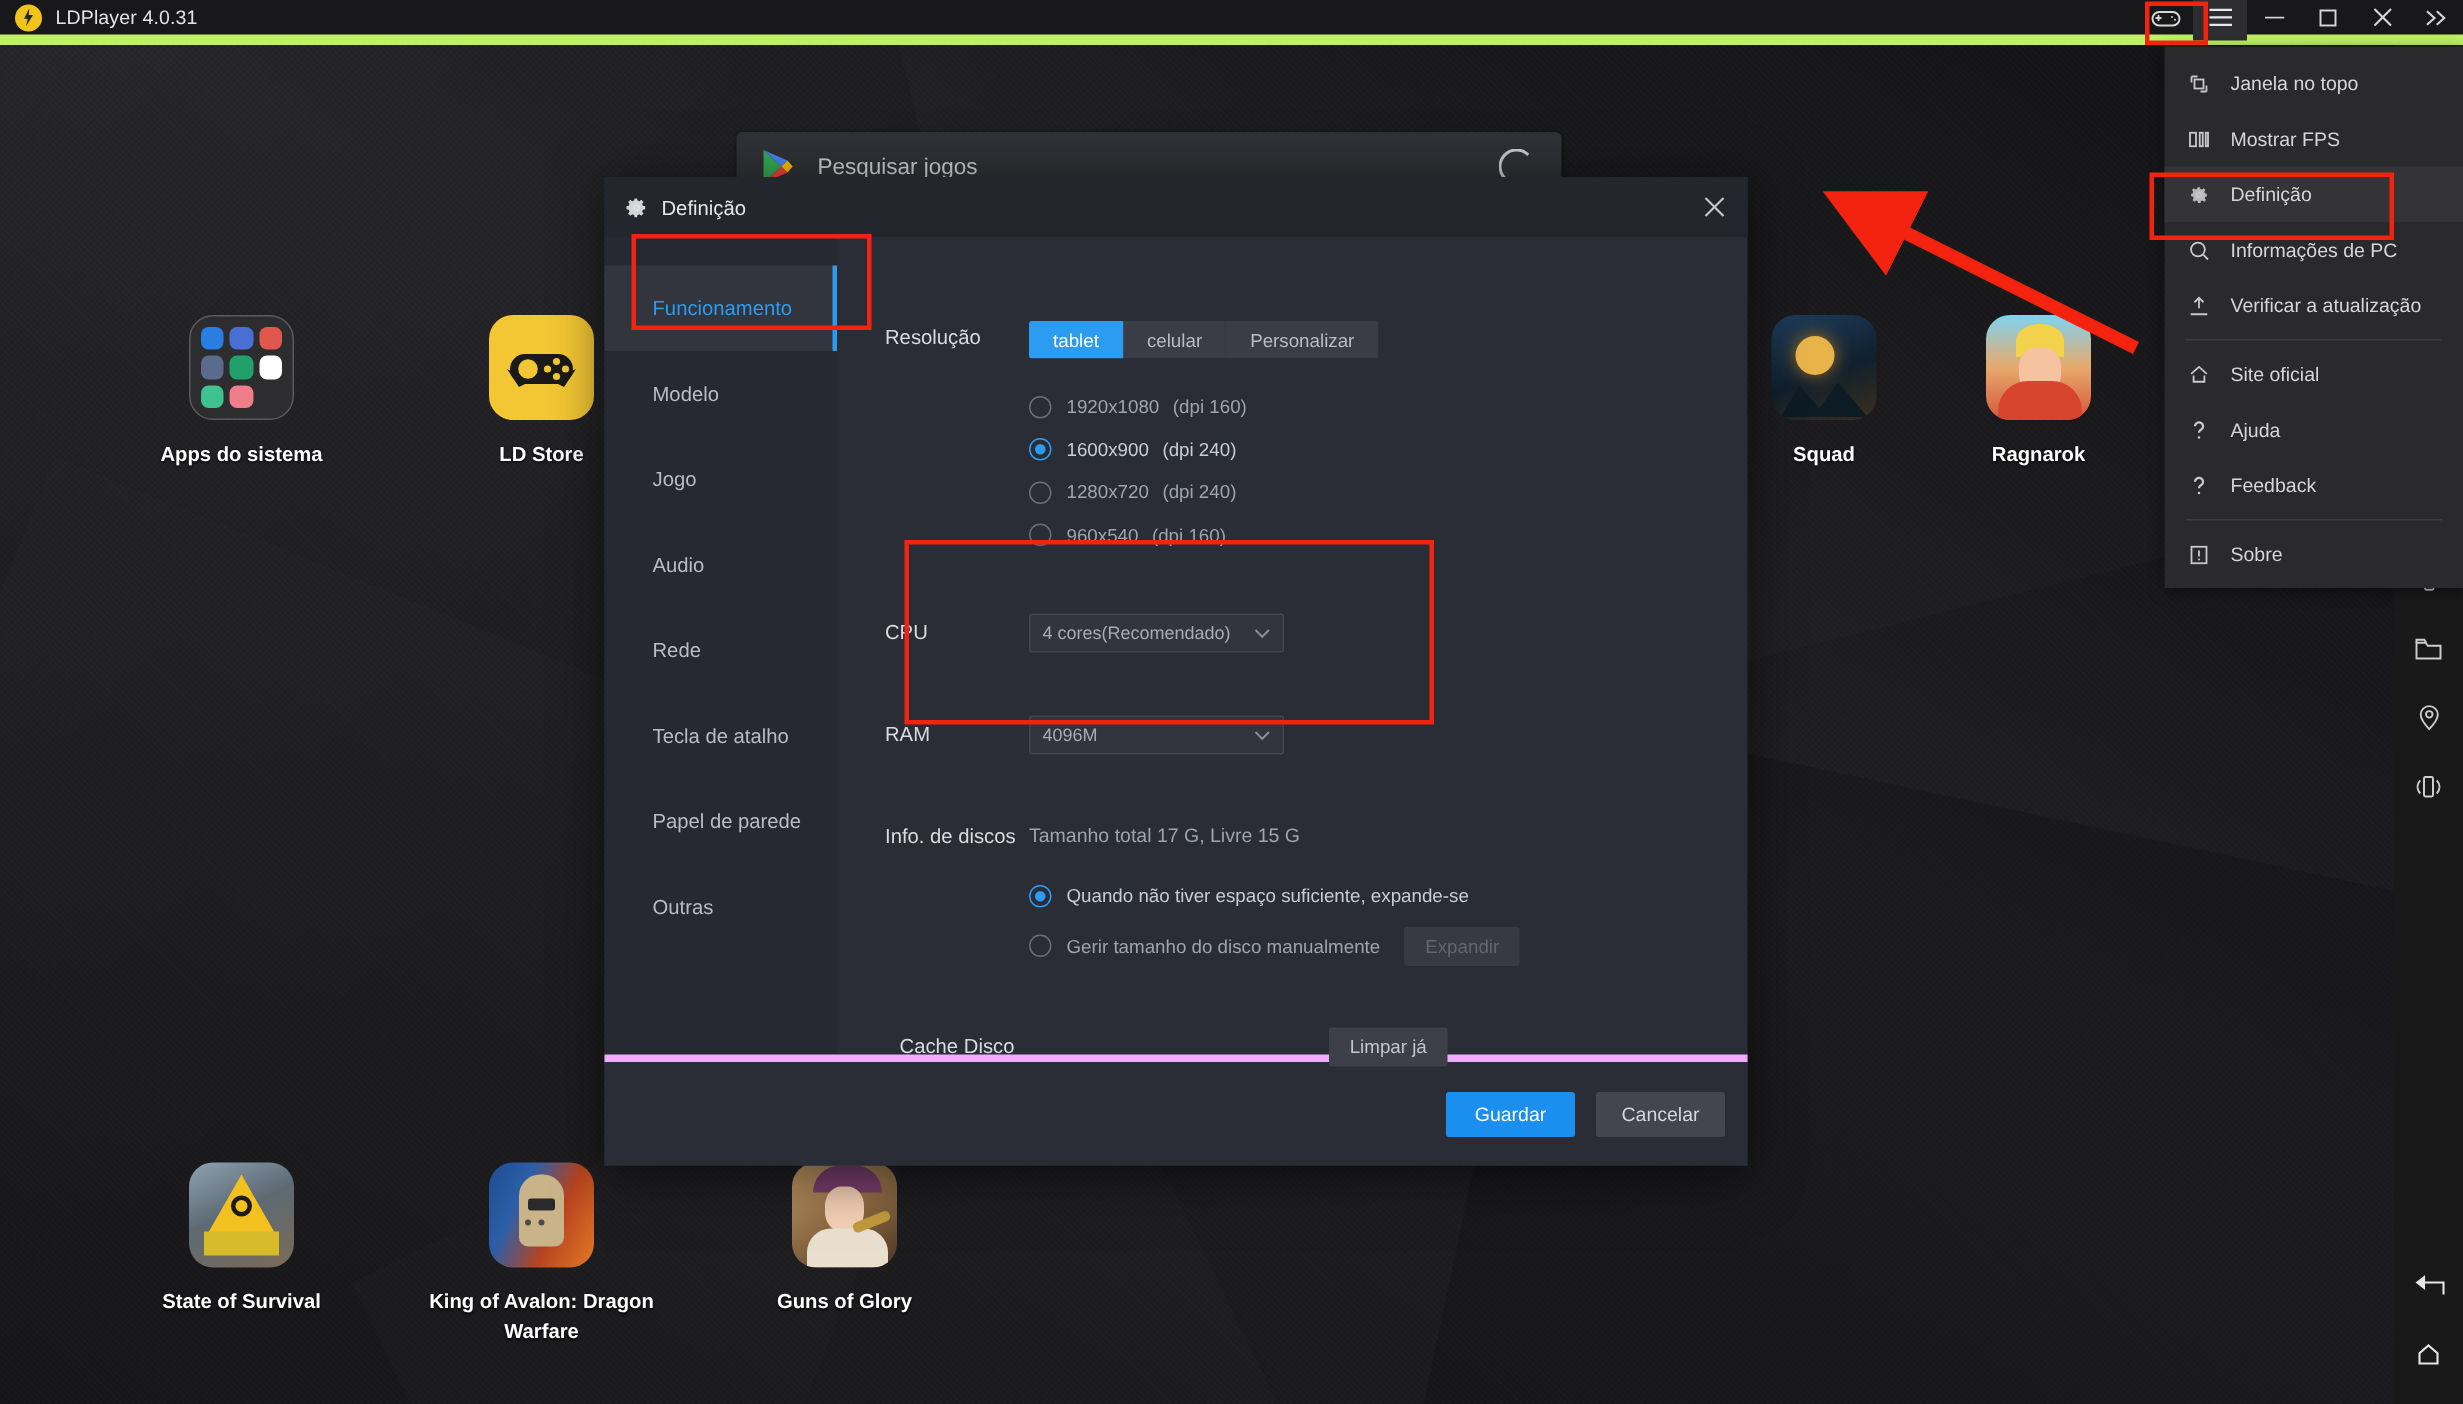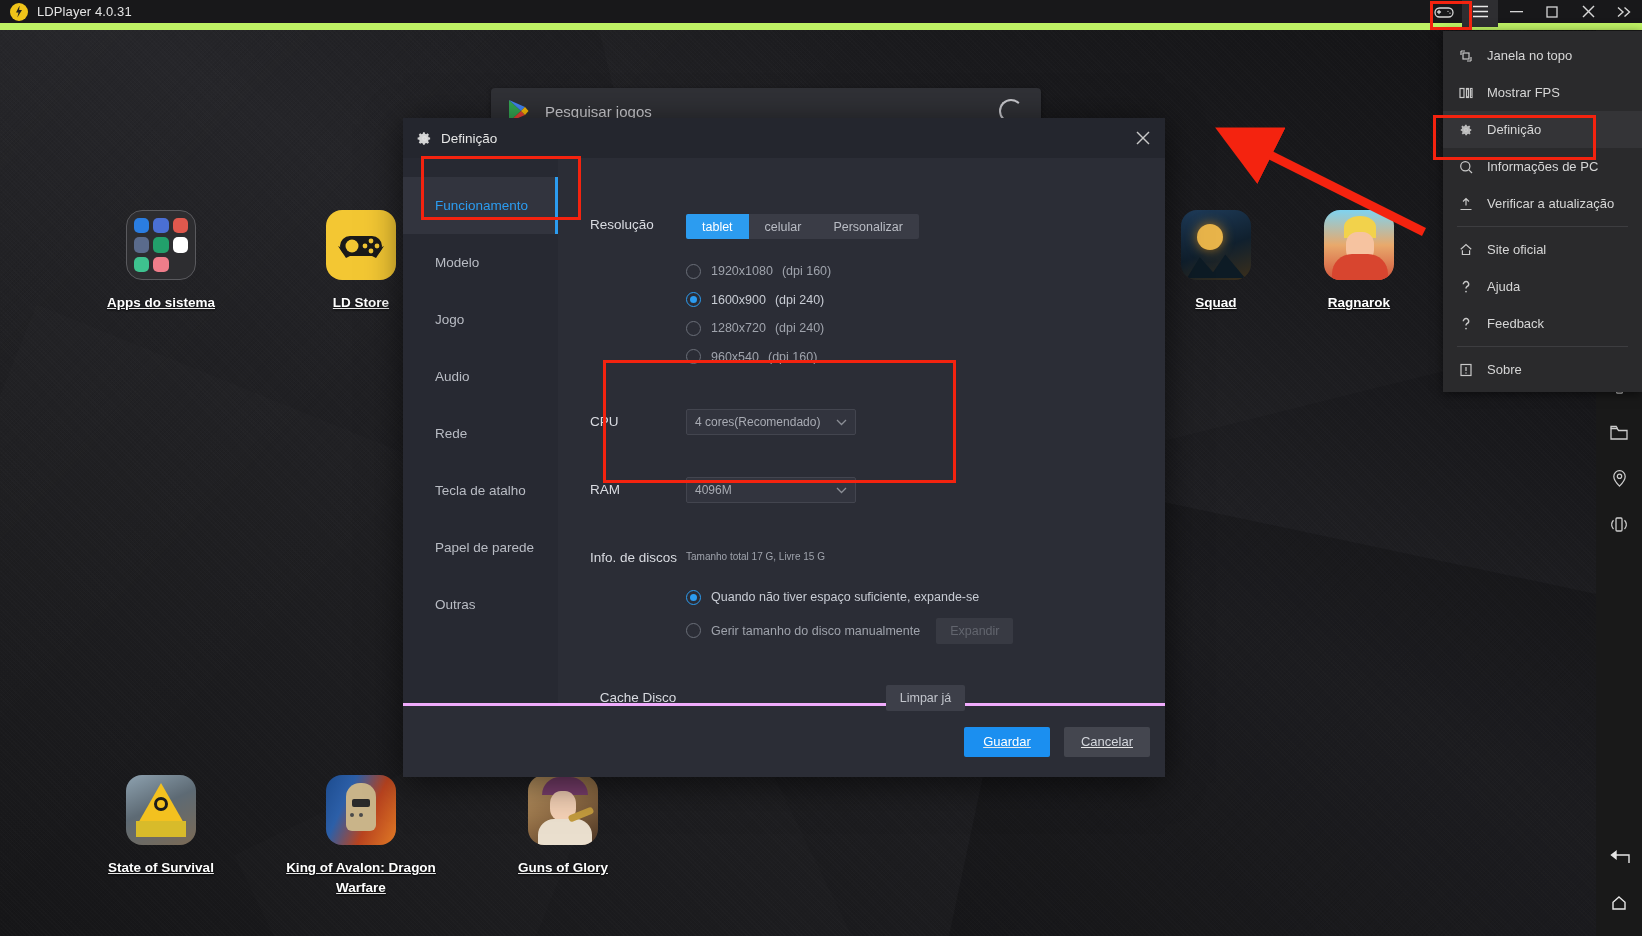--- a/index.html
+++ b/index.html
@@ -84,21 +84,21 @@
     box-shadow:0 1px 4px rgba(0,0,0,.4);
   }
   #searchbar .gp{width:22px;height:24px;margin-left:16px;flex:none;}
   #searchbar .sp{margin-left:16px;font-size:15px;color:#cfcfd4;}
   #searchbar .circ{
     position:absolute; right:18px; top:11px; width:24px;height:24px;border-radius:50%;
     border:2px solid #c9c9ce; border-right-color:transparent;
   }
 
   
-  .app{position:absolute;width:200px;text-align:center;text-decoration:underline;}
+  .app{position:absolute;width:200px;text-align:center;}
   .app .ic{width:70px;height:70px;margin:0 auto;border-radius:16px;overflow:hidden;position:relative;}
   .app .nm{margin-top:13px;font-size:13.5px;color:#fff;line-height:1.45;font-weight:bold;
            text-shadow:0 1px 2px rgba(0,0,0,.9);}
 
   .folder{background:#2d2d30;border:1px solid #5a5a5e;border-radius:16px;
           display:grid;grid-template-columns:repeat(3,1fr);grid-template-rows:repeat(3,1fr);
           gap:4px;padding:7px;}
   .folder i{border-radius:5px;display:block;}
 
   .ldstore{background:#f3c733;display:flex;align-items:center;justify-content:center;}
@@ -142,22 +142,22 @@
   .rd .dpi{margin-left:9px;}
 
   .sel2{width:170px;height:26px;background:#32343e;border:1px solid #43454f;border-radius:2px;
         display:flex;align-items:center;padding:0 8px;font-size:12px;color:#a8abb3;}
   .sel2 .cv{margin-left:auto;}
 
   .ghost{height:26px;background:#3d3f49;color:#c2c5cc;font-size:12.5px;
          display:inline-flex;align-items:center;justify-content:center;padding:0 14px;border-radius:2px;}
   .ghost.dim{background:#383a43;color:#62656e;}
 
-  #dlg .dfoot{height:74px;background:#2b2d36;border-top:3px solid #f0abfc;
-              display:flex;align-items:center;justify-content:flex-end;padding-right:15px;flex:none;gap:14px;text-decoration:underline;}
+  #dlg .dfoot{height:74px;background:#2b2d36;border-top:5px solid #f0abfc;
+              display:flex;align-items:center;justify-content:flex-end;padding-right:15px;flex:none;gap:14px;}
   .pbtn{width:86px;height:30px;border-radius:2px;font-size:13px;display:flex;align-items:center;justify-content:center;}
   .pbtn.pri{background:#1b8ff0;color:#fff;}
   .pbtn.sec{background:#44464f;color:#d3d6dc;}
 
   
   .ann{position:absolute;border:3px solid #f4230f;pointer-events:none;z-index:60;}
   #arrow{position:absolute;left:1212px;top:120px;z-index:60;pointer-events:none;}
 </style>
 </head>
 <body>
@@ -362,21 +362,21 @@
                   <polyline points="1,1 5.5,5.5 10,1"></polyline>
                 </svg>
             </span>
           </div>
         </div>
       </div>
 
       <div class="row" style="margin-top:44px;">
         <div class="rlab">Info. de discos</div>
         <div class="rbody">
-          <div style="font-size:10px;color:#9fa3ac;line-height:20px;">Tamanho total 17 G,  Livre 15 G</div>
+          <div style="font-size:13px;color:#9fa3ac;line-height:20px;">Tamanho total 17 G,  Livre 15 G</div>
           <div style="margin-top:16px;">
             <div class="rd on">
               <span class="dot"></span>
               <span>Quando não tiver espaço suficiente, expande-se</span>
             </div>
             <div class="rd" style="margin-top:5px;">
               <span class="dot"></span>
               <span>Gerir tamanho do disco manualmente</span>
               <span class="ghost dim" style="margin-left:16px;">Expandir</span>
             </div>

